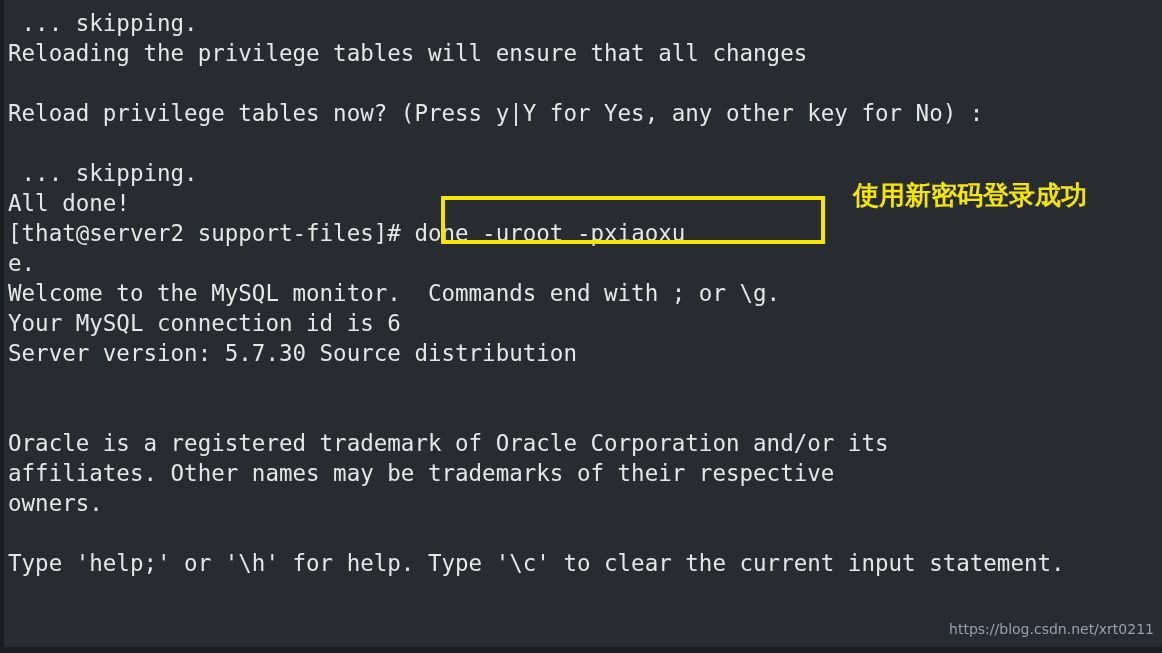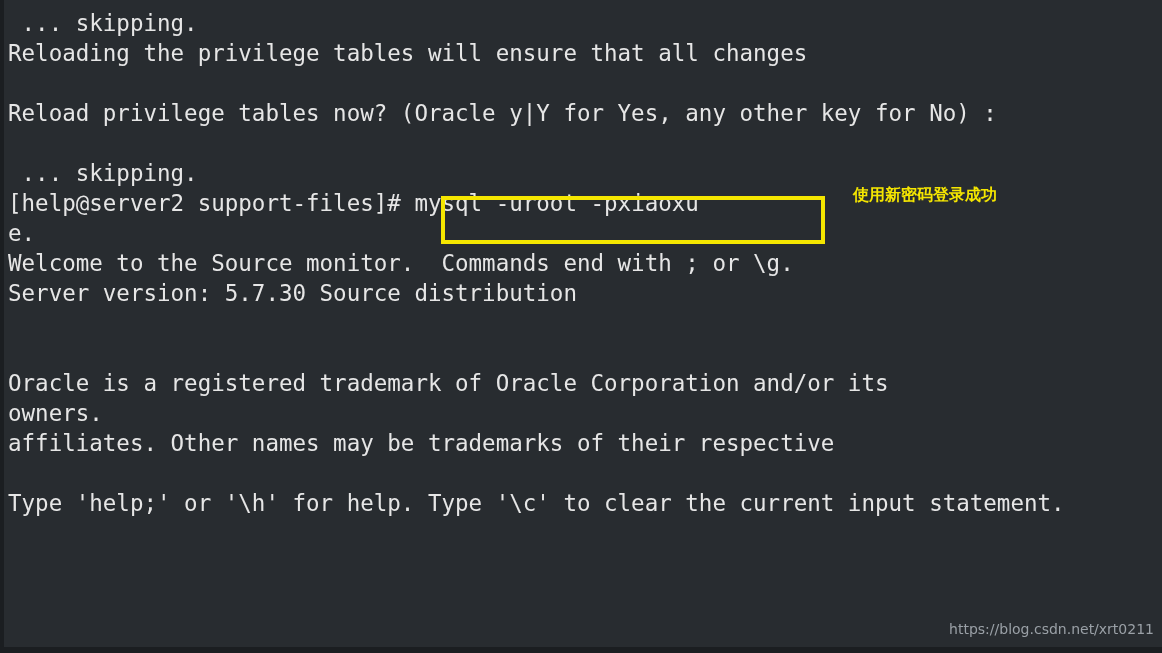--- a/index.html
+++ b/index.html
@@ -60,21 +60,21 @@
     pointer-events: none;
     z-index: 5;
   }
 
   
   #annotation {
     position: absolute;
     left: 849px;
     top: 184px;
     color: #f5e600;
-    font-size: 16px;
+    font-size: 26px;
     line-height: 22px;
     font-weight: bold;
     font-family: "DejaVu Sans", "Liberation Sans", sans-serif;
     white-space: nowrap;
     z-index: 6;
   }
 
   
   #watermark {
     position: absolute;
@@ -92,34 +92,36 @@
 </head>
 <body>
 
 <div id="terminal">
 
   <div class="screen">
 
     <div class="line"> ... skipping.</div>
     <div class="line">Reloading the privilege tables will ensure that all changes</div>
     <div class="line blank"></div>
-    <div class="line">Reload privilege tables now? (Oracle y|Y for Yes, any other key for No) :</div>
+    <div class="line">Reload privilege tables now? (Press y|Y for Yes, any other key for No) :</div>
     <div class="line blank"></div>
     <div class="line"> ... skipping.</div>
+    <div class="line">All done!</div>
 
-    <div class="line prompt-line"><span>[help@server2 support-files]# </span><span class="cmd-highlighted">mysql -uroot -pxiaoxu</span></div>
+    <div class="line prompt-line"><span>[that@server2 support-files]# </span><span class="cmd-highlighted">done -uroot -pxiaoxu</span></div>
 
     <div class="line">e.</div>
-    <div class="line">Welcome to the Source monitor.  Commands end with ; or \g.</div>
+    <div class="line">Welcome to the MySQL monitor.  Commands end with ; or \g.</div>
+    <div class="line">Your MySQL connection id is 6</div>
     <div class="line">Server version: 5.7.30 Source distribution</div>
     <div class="line blank"></div>
     <div class="line blank"></div>
     <div class="line">Oracle is a registered trademark of Oracle Corporation and/or its</div>
+    <div class="line">affiliates. Other names may be trademarks of their respective</div>
     <div class="line">owners.</div>
-    <div class="line">affiliates. Other names may be trademarks of their respective</div>
     <div class="line blank"></div>
     <div class="line">Type 'help;' or '\h' for help. Type '\c' to clear the current input statement.</div>
 
   </div>
 
   <div id="cmd-box"></div>
 
   <div id="annotation">使用新密码登录成功</div>
 
   <div id="watermark">https://blog.csdn.net/xrt0211</div>

